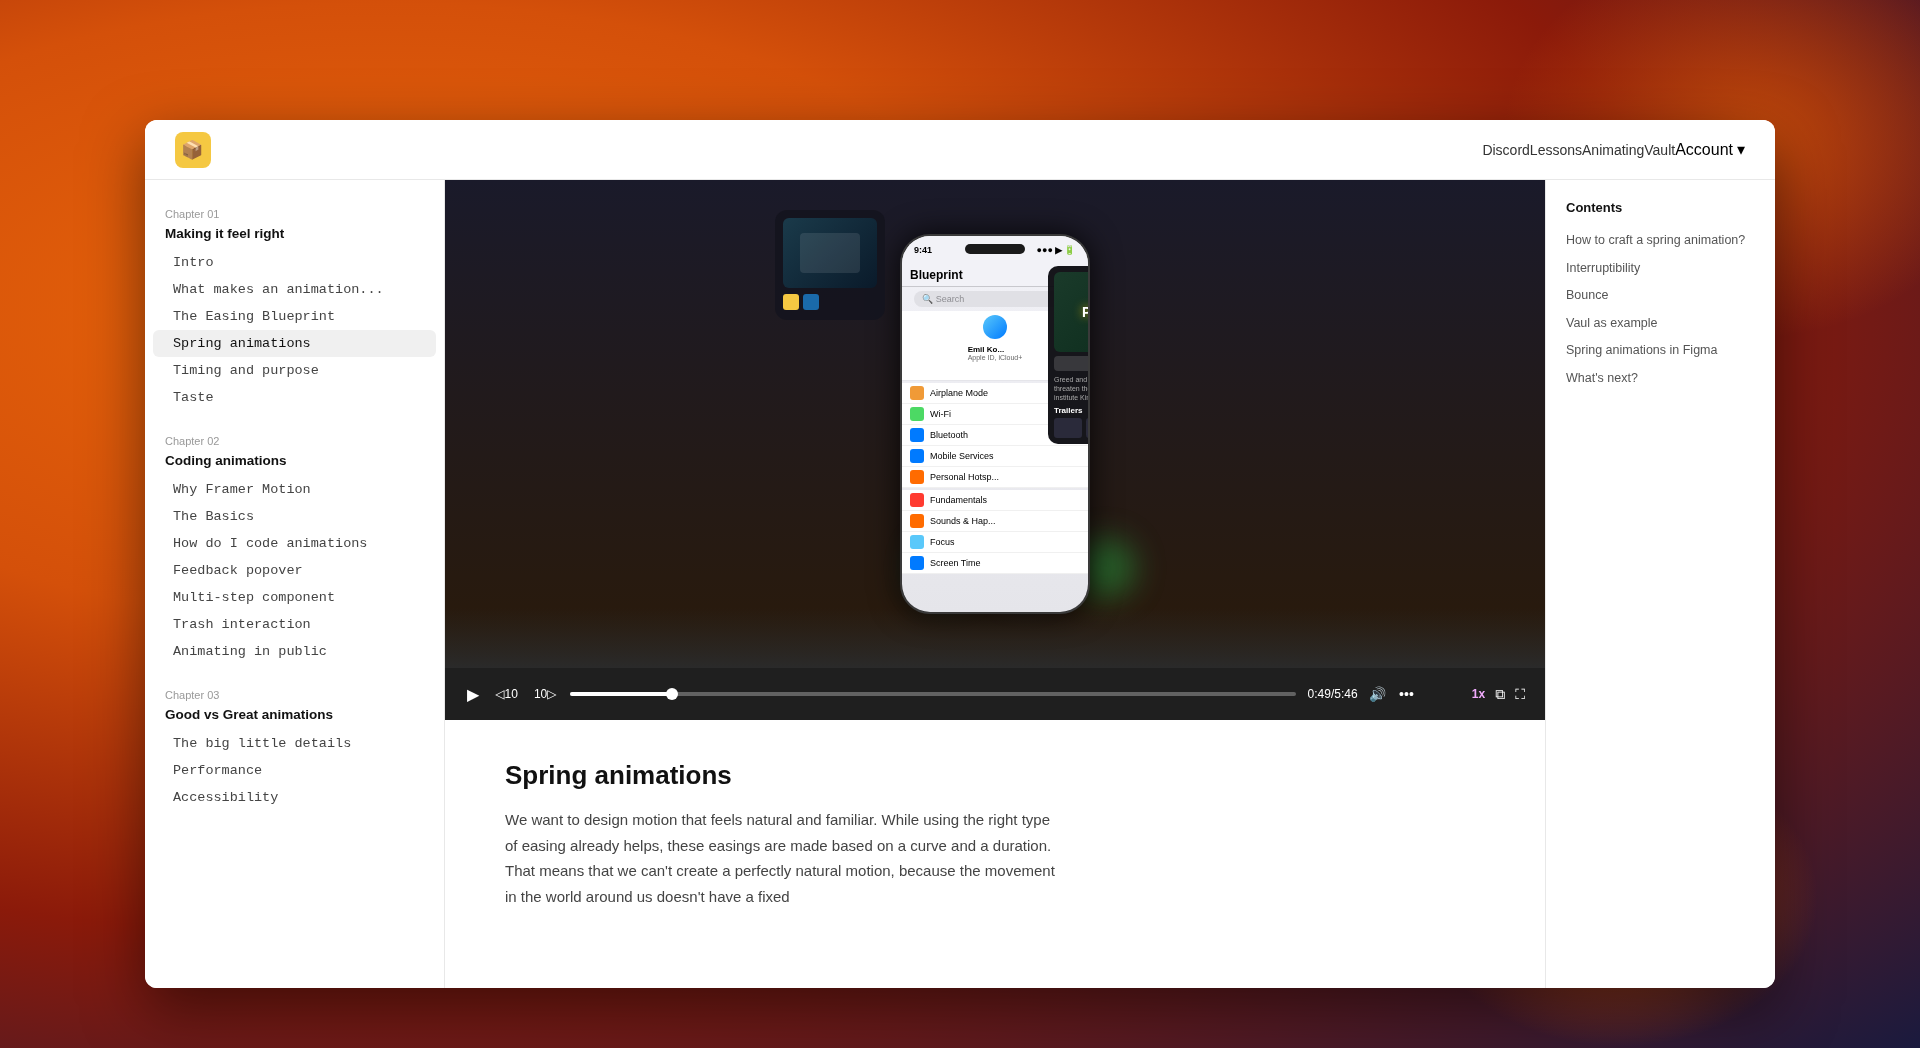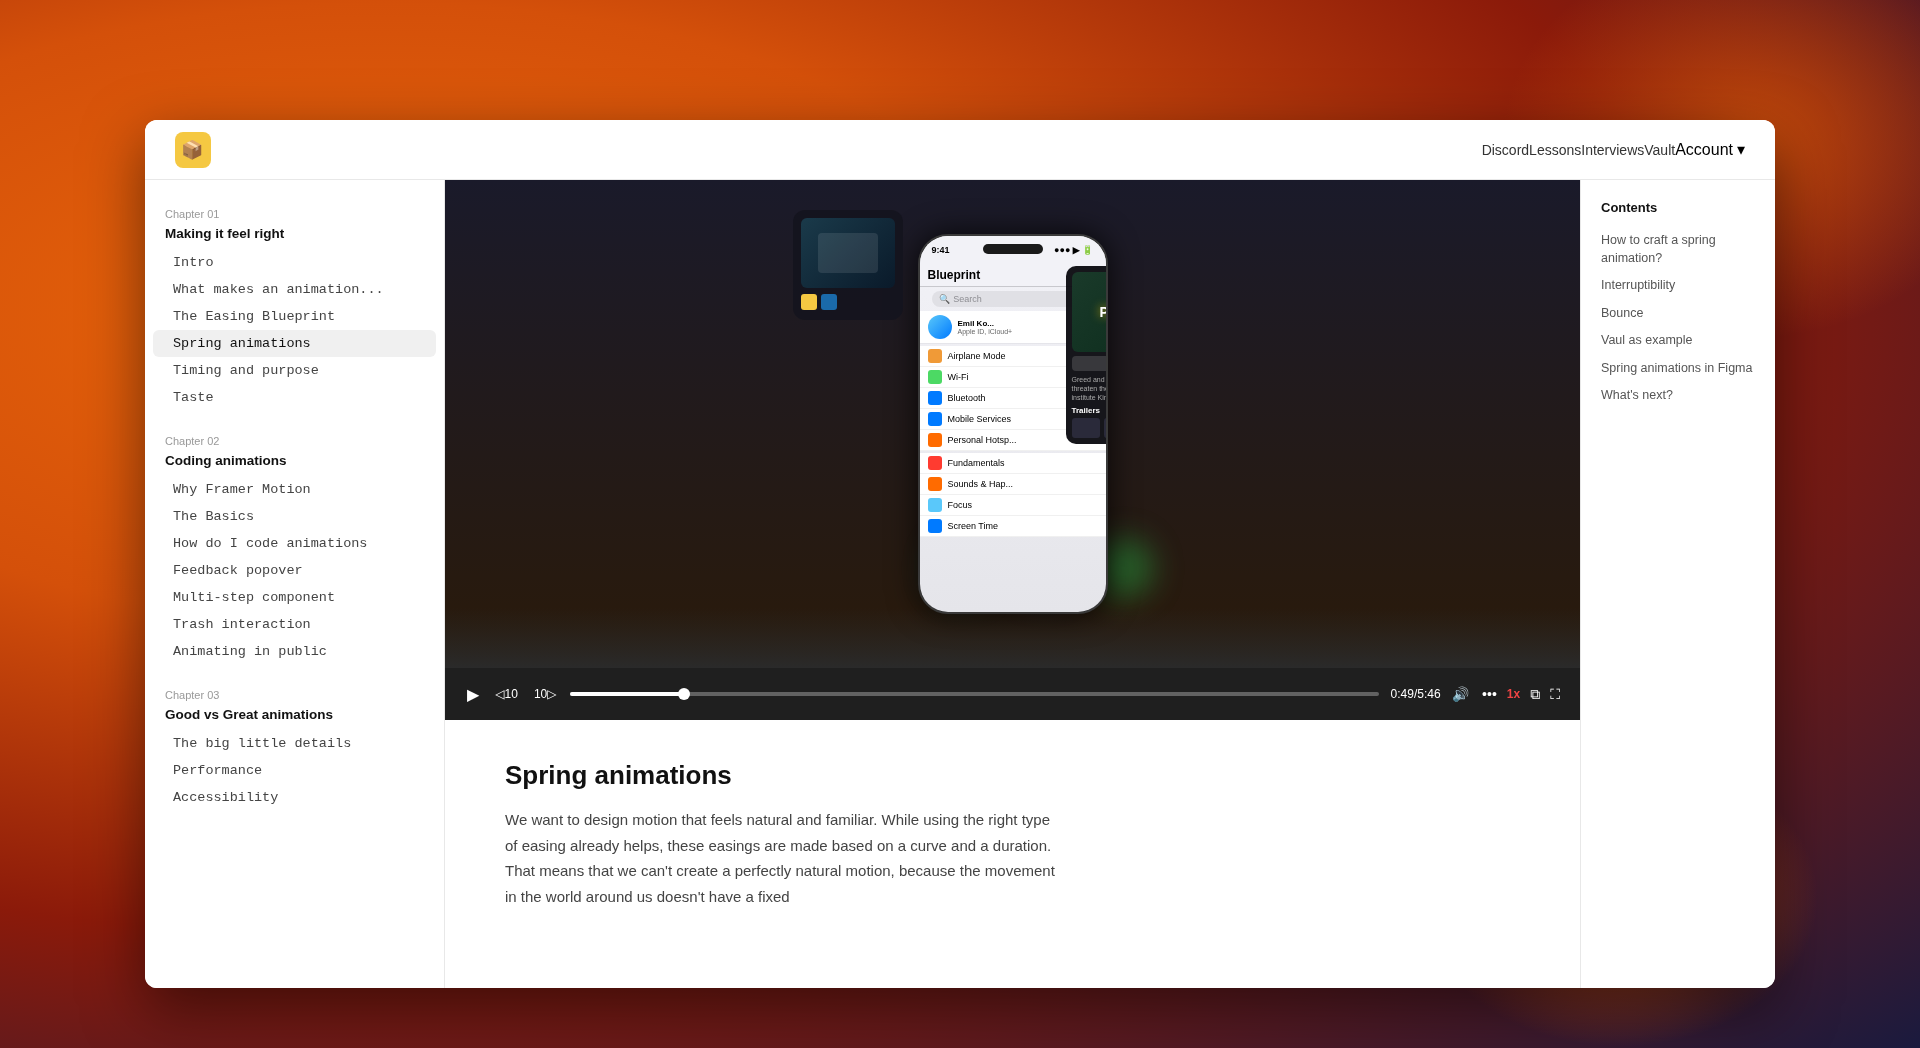--- a/index.html
+++ b/index.html
@@ -241,20 +241,21 @@
       color: #8e8e93;
     }
     .settings-user {
       display: flex;
       align-items: center;
       gap: 6px;
       padding: 4px 8px;
       background: #fff;
       margin: 2px 0;
       border-bottom: 1px solid #e5e5ea;
+      flex-direction: column;
     }
     .user-avatar {
       width: 24px;
       height: 24px;
       border-radius: 50%;
       background: linear-gradient(135deg, #5ac8fa, #007aff);
     }
     .user-info { font-size: 8px; color: #000; }
     .settings-row {
       display: flex;
@@ -320,23 +321,24 @@
       white-space: nowrap;
     }
     .volume-icon { color: #fff; font-size: 14px; }
     .ctrl-right {
       display: flex;
       align-items: center;
       gap: 10px;
       margin-left: auto;
     }
     .speed-btn {
-      color: #ef4444;
+      color: #f0abfc;
       font-size: 12px;
       font-weight: 600;
+      margin-left: 48px;
     }
     .ctrl-icon { color: #fff; font-size: 14px; }
 
     
     .article {
       padding: 40px 80px 40px 60px;
       max-width: 700px;
     }
     .article-title {
       font-size: 26px;
@@ -345,21 +347,21 @@
       margin-bottom: 16px;
     }
     .article-body {
       font-size: 15px;
       line-height: 1.7;
       color: #444;
     }
 
     
     .toc-sidebar {
-      width: 195px;
+      width: 230px;
       flex-shrink: 0;
       padding: 20px 20px;
       border-left: 1px solid #e8e8e8;
       background: #fff;
     }
     .toc-title {
       font-size: 13px;
       font-weight: 600;
       color: #111;
       margin-bottom: 12px;
@@ -422,21 +424,21 @@
 
 <div class="window">
 
   <div class="header">
     <div class="logo">
       <span>📦</span>
     </div>
     <nav class="nav">
       <a href="#">Discord</a>
       <a href="#">Lessons</a>
-      <a href="#">Interviews</a>
+      <a href="#">Animating</a>
       <a href="#">Vault</a>
       <div class="nav-account">
         <span>Account</span>
         <span>▾</span>
       </div>
     </nav>
   </div>
 
   <div class="content-area">
 

